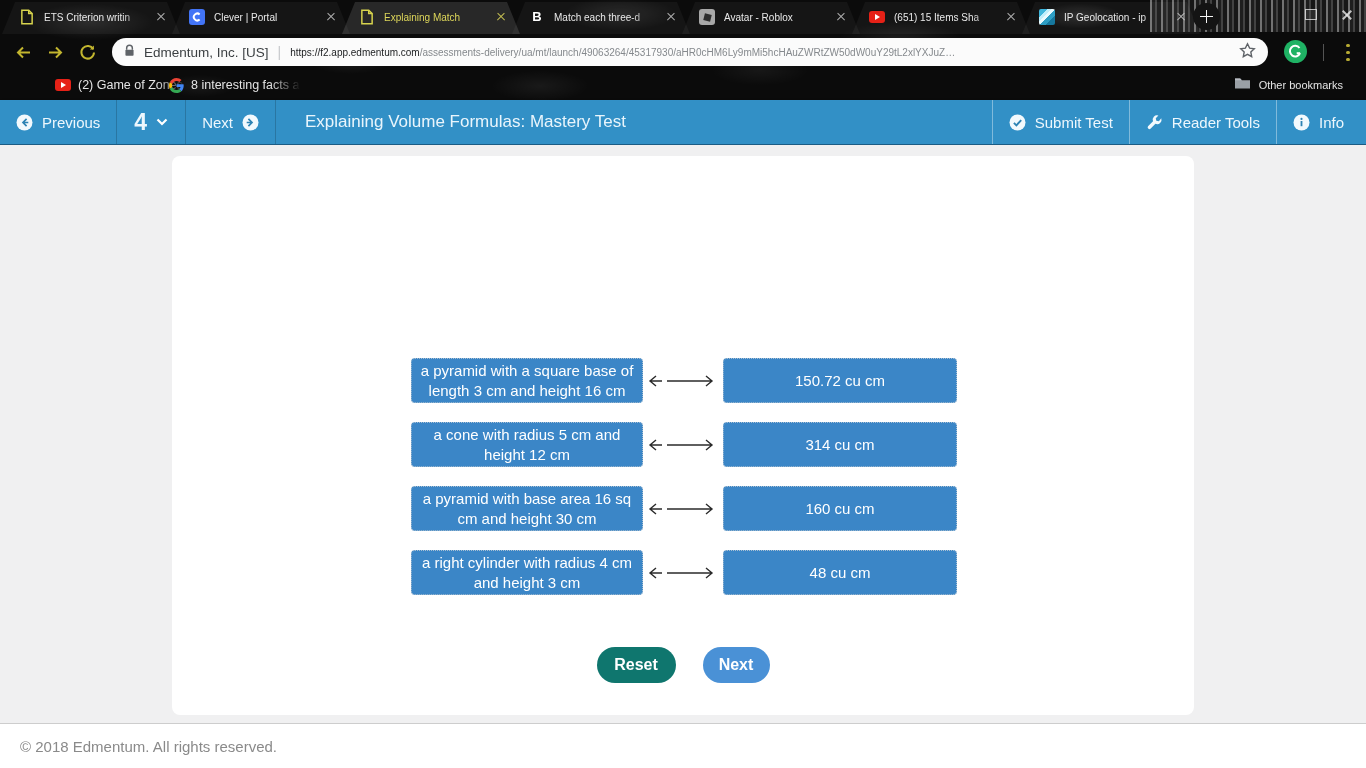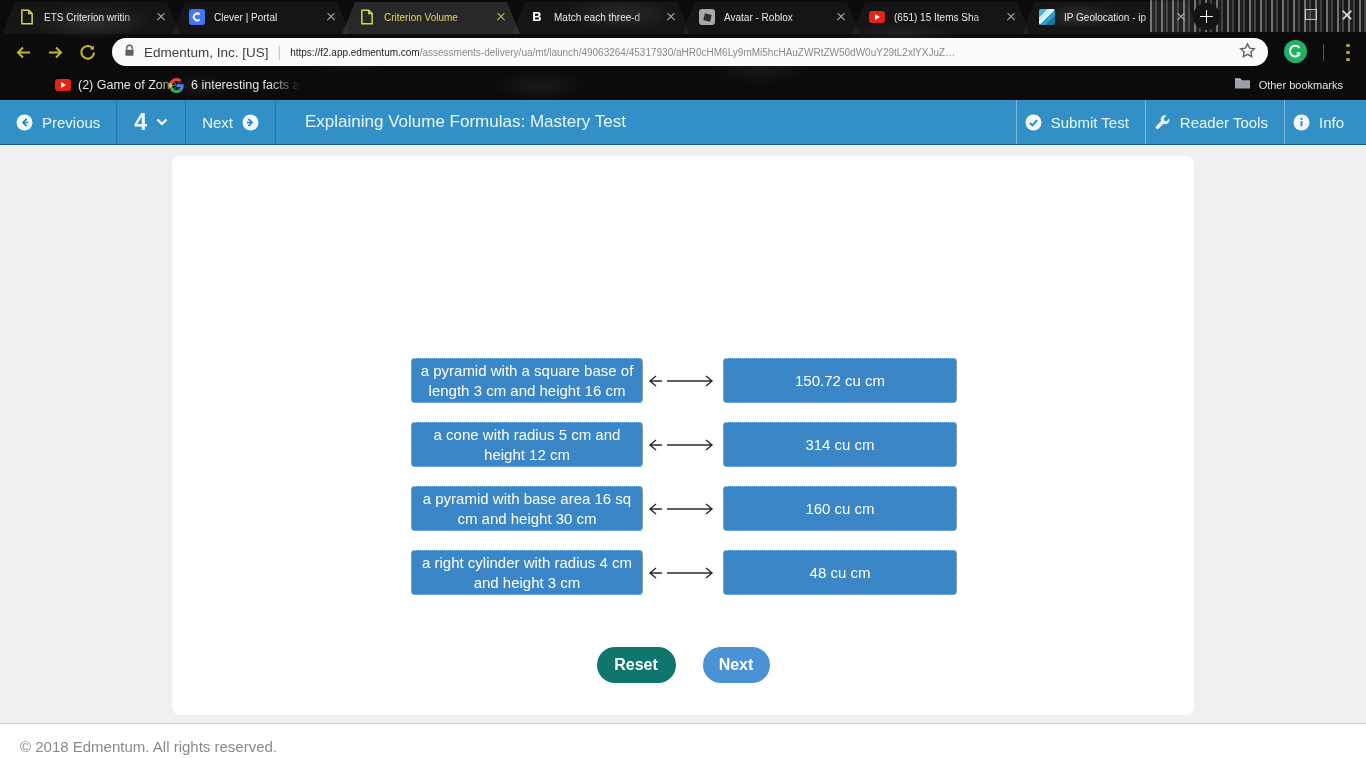--- a/index.html
+++ b/index.html
@@ -106,21 +106,21 @@
   
   .test-toolbar {
     position:absolute; left:0; top:100px; width:1366px; height:45px; background:#3290c6;
     display:flex; align-items:stretch; color:#edf7fd; font-size:15px;
     border-bottom:1px solid #1b5c84; box-shadow:0 3px 4px rgba(0,0,0,.28);
   }
   .tb-item { display:flex; align-items:center; gap:9px; padding:0 16px; cursor:pointer; border-right:1px solid rgba(0,0,0,.18); }
   .tb-qnum { font-size:23px; font-weight:bold; padding:0 17px; }
   .tb-title { display:flex; align-items:center; margin-left:29px; font-size:17px; color:#e9f5fc; cursor:default; }
   .tb-right { margin-left:auto; display:flex; align-items:stretch; }
-  .tb-right .tb-item { border-right:none; border-left:1px solid rgba(255,255,255,.38);padding-left:8px; }
+  .tb-right .tb-item { border-right:none; border-left:1px solid rgba(255,255,255,.38); }
   .tb-icon { width:17px; height:17px; display:block; }
 
   
   .content { position:absolute; left:0; top:145px; width:1366px; height:578px; background:#f0f0f1; }
   .card { position:absolute; left:172px; top:11px; width:1022px; height:559px; background:#fff; border-radius:8px; }
 
   .pairs { position:absolute; left:239px; top:202px; display:flex; flex-direction:column; gap:19px; }
   .match-row { display:flex; align-items:stretch; height:45px; }
   .match-left, .match-right {
     background:#3b86c7; color:#fff; border:1px dotted #a9bfd2; border-radius:4px;
@@ -169,21 +169,21 @@
         <span class="tab-title">Clever | Portal</span>
         <span class="tab-close"></span>
       </div>
       <div class="tab active">
         <span class="fav doc-icon">
           <svg width="14" height="16" viewBox="0 0 12 14">
               <path d="M1.5 1h6l3 3v9h-9z" fill="none" stroke="#d8d44e" stroke-width="1.3"></path>
               <path d="M7.5 1v3h3" fill="none" stroke="#d8d44e" stroke-width="1.3"></path>
             </svg>
         </span>
-        <span class="tab-title">Criterion Volume</span>
+        <span class="tab-title">Explaining Match</span>
         <span class="tab-close"></span>
       </div>
       <div class="tab">
         <span class="fav brainly-icon">B</span>
         <span class="tab-title">Match each three-d</span>
         <span class="tab-close"></span>
       </div>
       <div class="tab">
         <span class="fav roblox-icon"></span>
         <span class="tab-title">Avatar - Roblox</span>
@@ -261,21 +261,21 @@
       </div>
       <div class="bm-item bm-2">
         <span class="fav">
           <svg width="15" height="15" viewBox="0 0 48 48">
               <path fill="#EA4335" d="M24 9.5c3.5 0 6.7 1.2 9.2 3.6l6.9-6.9C35.9 2.4 30.5 0 24 0 14.6 0 6.5 5.4 2.6 13.2l8 6.2C12.4 13.7 17.7 9.5 24 9.5z"></path>
               <path fill="#4285F4" d="M47 24.6c0-1.6-.2-3.1-.4-4.6H24v9h12.9c-.6 3-2.3 5.5-4.8 7.2l7.7 6c4.5-4.2 7.2-10.4 7.2-17.6z"></path>
               <path fill="#FBBC05" d="M10.5 28.6c-.5-1.5-.8-3-.8-4.6s.3-3.1.8-4.6l-8-6.2C.9 16.5 0 20.1 0 24s.9 7.5 2.6 10.8l7.9-6.2z"></path>
               <path fill="#34A853" d="M24 48c6.5 0 11.9-2.1 15.9-5.8l-7.7-6c-2.2 1.5-4.9 2.3-8.2 2.3-6.3 0-11.6-4.2-13.5-9.9l-7.9 6.2C6.5 42.6 14.6 48 24 48z"></path>
             </svg>
         </span>
-        <span class="bm-label">6 interesting facts ab</span>
+        <span class="bm-label">8 interesting facts ab</span>
       </div>
       <div class="other-bookmarks">
         <span>
           <svg width="17" height="14" viewBox="0 0 17 14">
               <path d="M1 2.5h5.2l1.6 1.8H16v8.2H1z" fill="#9aa0a6"></path>
               <path d="M1 2.5h5.2l1.6 1.8H1z" fill="#b7bcc2"></path>
             </svg>
         </span>
         <span class="bm-label">Other bookmarks</span>
       </div>

